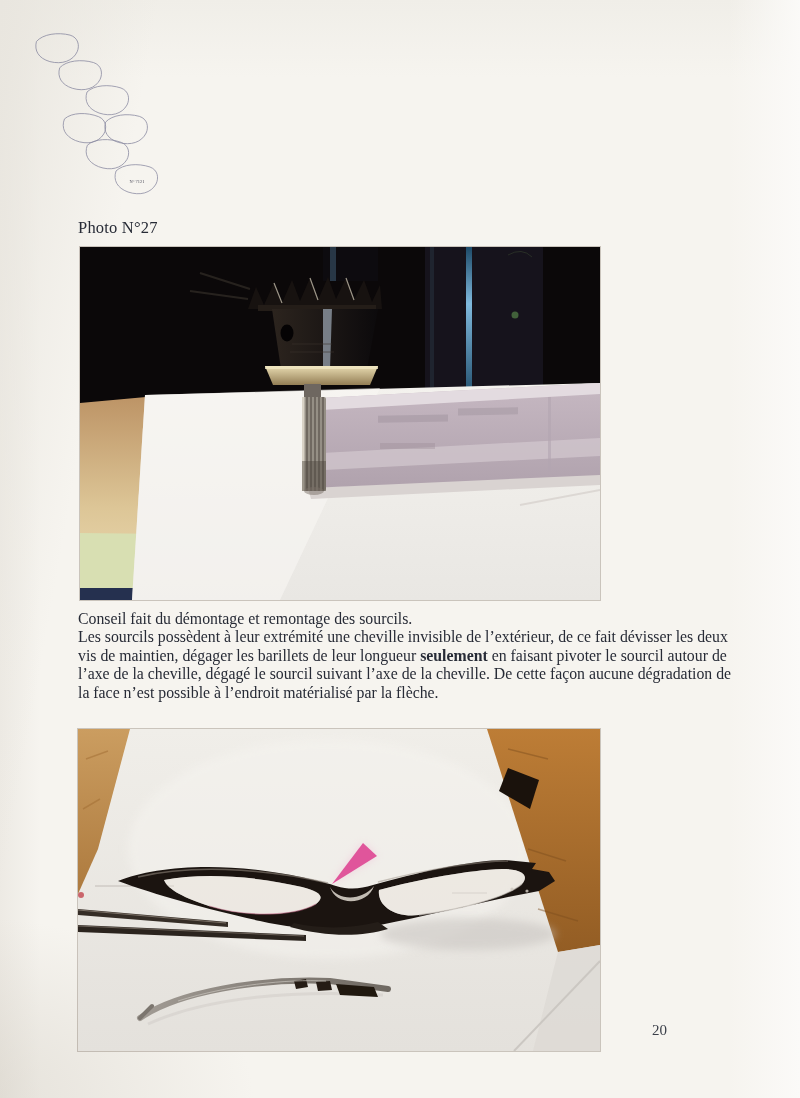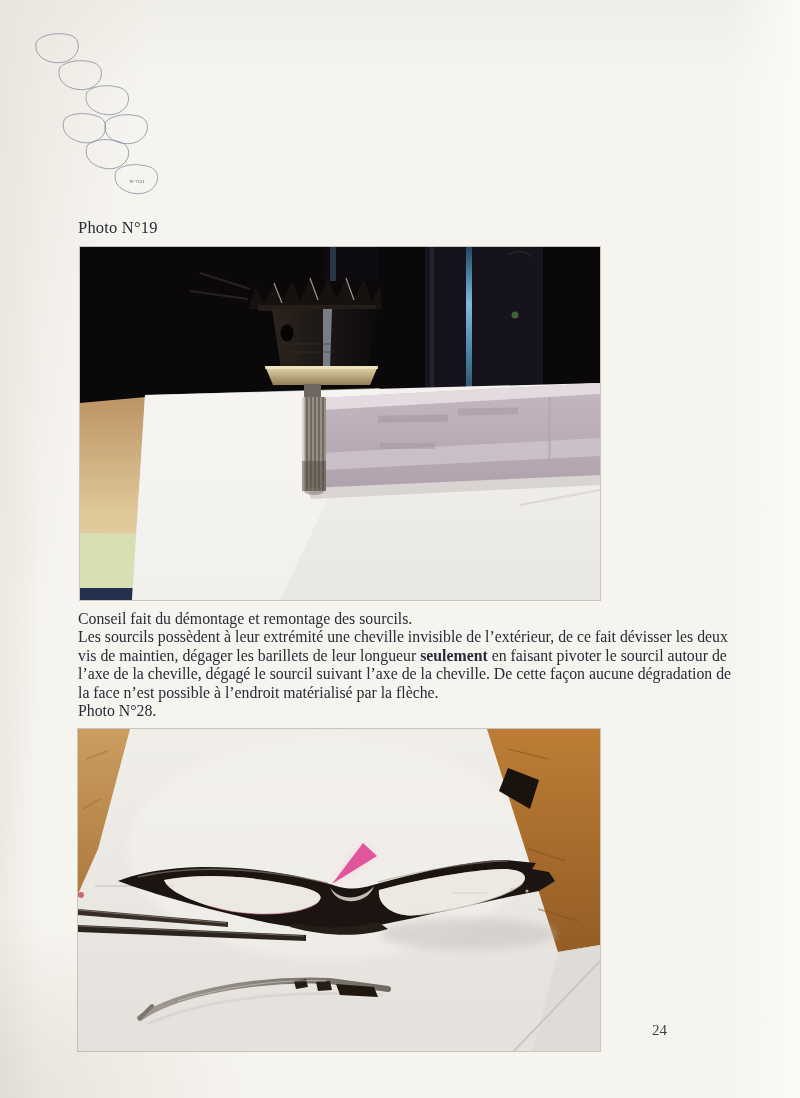--- a/index.html
+++ b/index.html
@@ -46,21 +46,21 @@
     <use href="#lens" transform="translate(53,51) rotate(-2)"></use>
     <use href="#lens" transform="translate(80,76)"></use>
     <use href="#lens" transform="translate(57,104) rotate(3)"></use>
     <use href="#lens" transform="translate(99,105) rotate(-3)"></use>
     <use href="#lens" transform="translate(80,130) rotate(2)"></use>
     <use href="#lens" transform="translate(109,155)"></use>
   </g>
   <text x="109" y="158" font-size="4.4" fill="#4a4a58" text-anchor="middle" font-family="Liberation Serif, serif">N° 7121</text>
 </svg>
 
-<div class="photo-label label-27">Photo N°19</div>
+<div class="photo-label label-27">Photo N°27</div>
 
 <svg class="photo photo-27" viewBox="0 0 520 353" role="img" aria-label="Drill press chuck with splined cutter descending onto a translucent acetate block on white paper">
   <defs>
     <linearGradient id="woodgrad" x1="0" y1="0" x2="0" y2="1">
       <stop offset="0" stop-color="#bd9466"></stop>
         <stop offset="0.55" stop-color="#ddc697"></stop>
         <stop offset="1" stop-color="#ecdcb4"></stop>
     </linearGradient>
     <linearGradient id="papergrad" x1="0" y1="0" x2="0" y2="1">
       <stop offset="0" stop-color="#f4f2ee"></stop>
@@ -133,21 +133,20 @@
       <line x1="243" y1="150" x2="243" y2="244"></line>
     </g>
     <rect x="222" y="214" width="24" height="30" fill="#4d463f" opacity="0.45"></rect>
     <ellipse cx="234" cy="244" rx="10" ry="4" fill="#7a6f68" opacity="0.5"></ellipse>
   </g>
 </svg>
 
 <div class="para">
   <p>Conseil fait du démontage et remontage des sourcils.</p>
   <p><span>Les sourcils possèdent à leur extrémité une cheville invisible de l’extérieur, de ce fait dévisser les deux vis de maintien, dégager les barillets de leur longueur </span><b>seulement</b><span> en faisant pivoter le sourcil autour de l’axe de la cheville, dégagé le sourcil suivant l’axe de la cheville. De cette façon aucune dégradation de la face n’est possible à l’endroit matérialisé par la flèche.</span></p>
-  <p>Photo N°28.</p>
 </div>
 
 <svg class="photo photo-28" viewBox="0 0 522 322" role="img" aria-label="Cat-eye spectacles on white paper with a pink arrow pointing at the bridge and a detached metal brow bar below">
   <defs>
     <linearGradient id="p28paper" x1="0" y1="0" x2="0" y2="1">
       <stop offset="0" stop-color="#f0eee9"></stop>
         <stop offset="1" stop-color="#e4e1dc"></stop>
     </linearGradient>
     <linearGradient id="wood28a" x1="0" y1="0" x2="0" y2="1">
       <stop offset="0" stop-color="#cb9d60"></stop>
@@ -209,13 +208,13 @@
     <path d="M70,295 C120,272 200,260 305,266" stroke="#d6d2cd" stroke-width="3" fill="none" opacity="0.7"></path>
     <path d="M62,289 C100,263 180,249 252,252 L310,260" fill="none" stroke="url(#bargrad)" stroke-width="6" stroke-linecap="round"></path>
     <path d="M62,289 L74,277" stroke="#7c766f" stroke-width="4" stroke-linecap="round"></path>
     <polygon points="216,252 228,250 230,258 218,260" fill="#251c15"></polygon>
     <polygon points="238,253 252,252 254,261 240,262" fill="#251c15"></polygon>
     <polygon points="258,255 296,258 300,268 262,266" fill="#20180f"></polygon>
     <path d="M100,272 C150,256 210,250 248,252" stroke="#c9c4bd" stroke-width="1" fill="none" opacity="0.7"></path>
   </g>
 </svg>
 
-<div class="page-num">24</div>
+<div class="page-num">20</div>
 
 </body></html>

